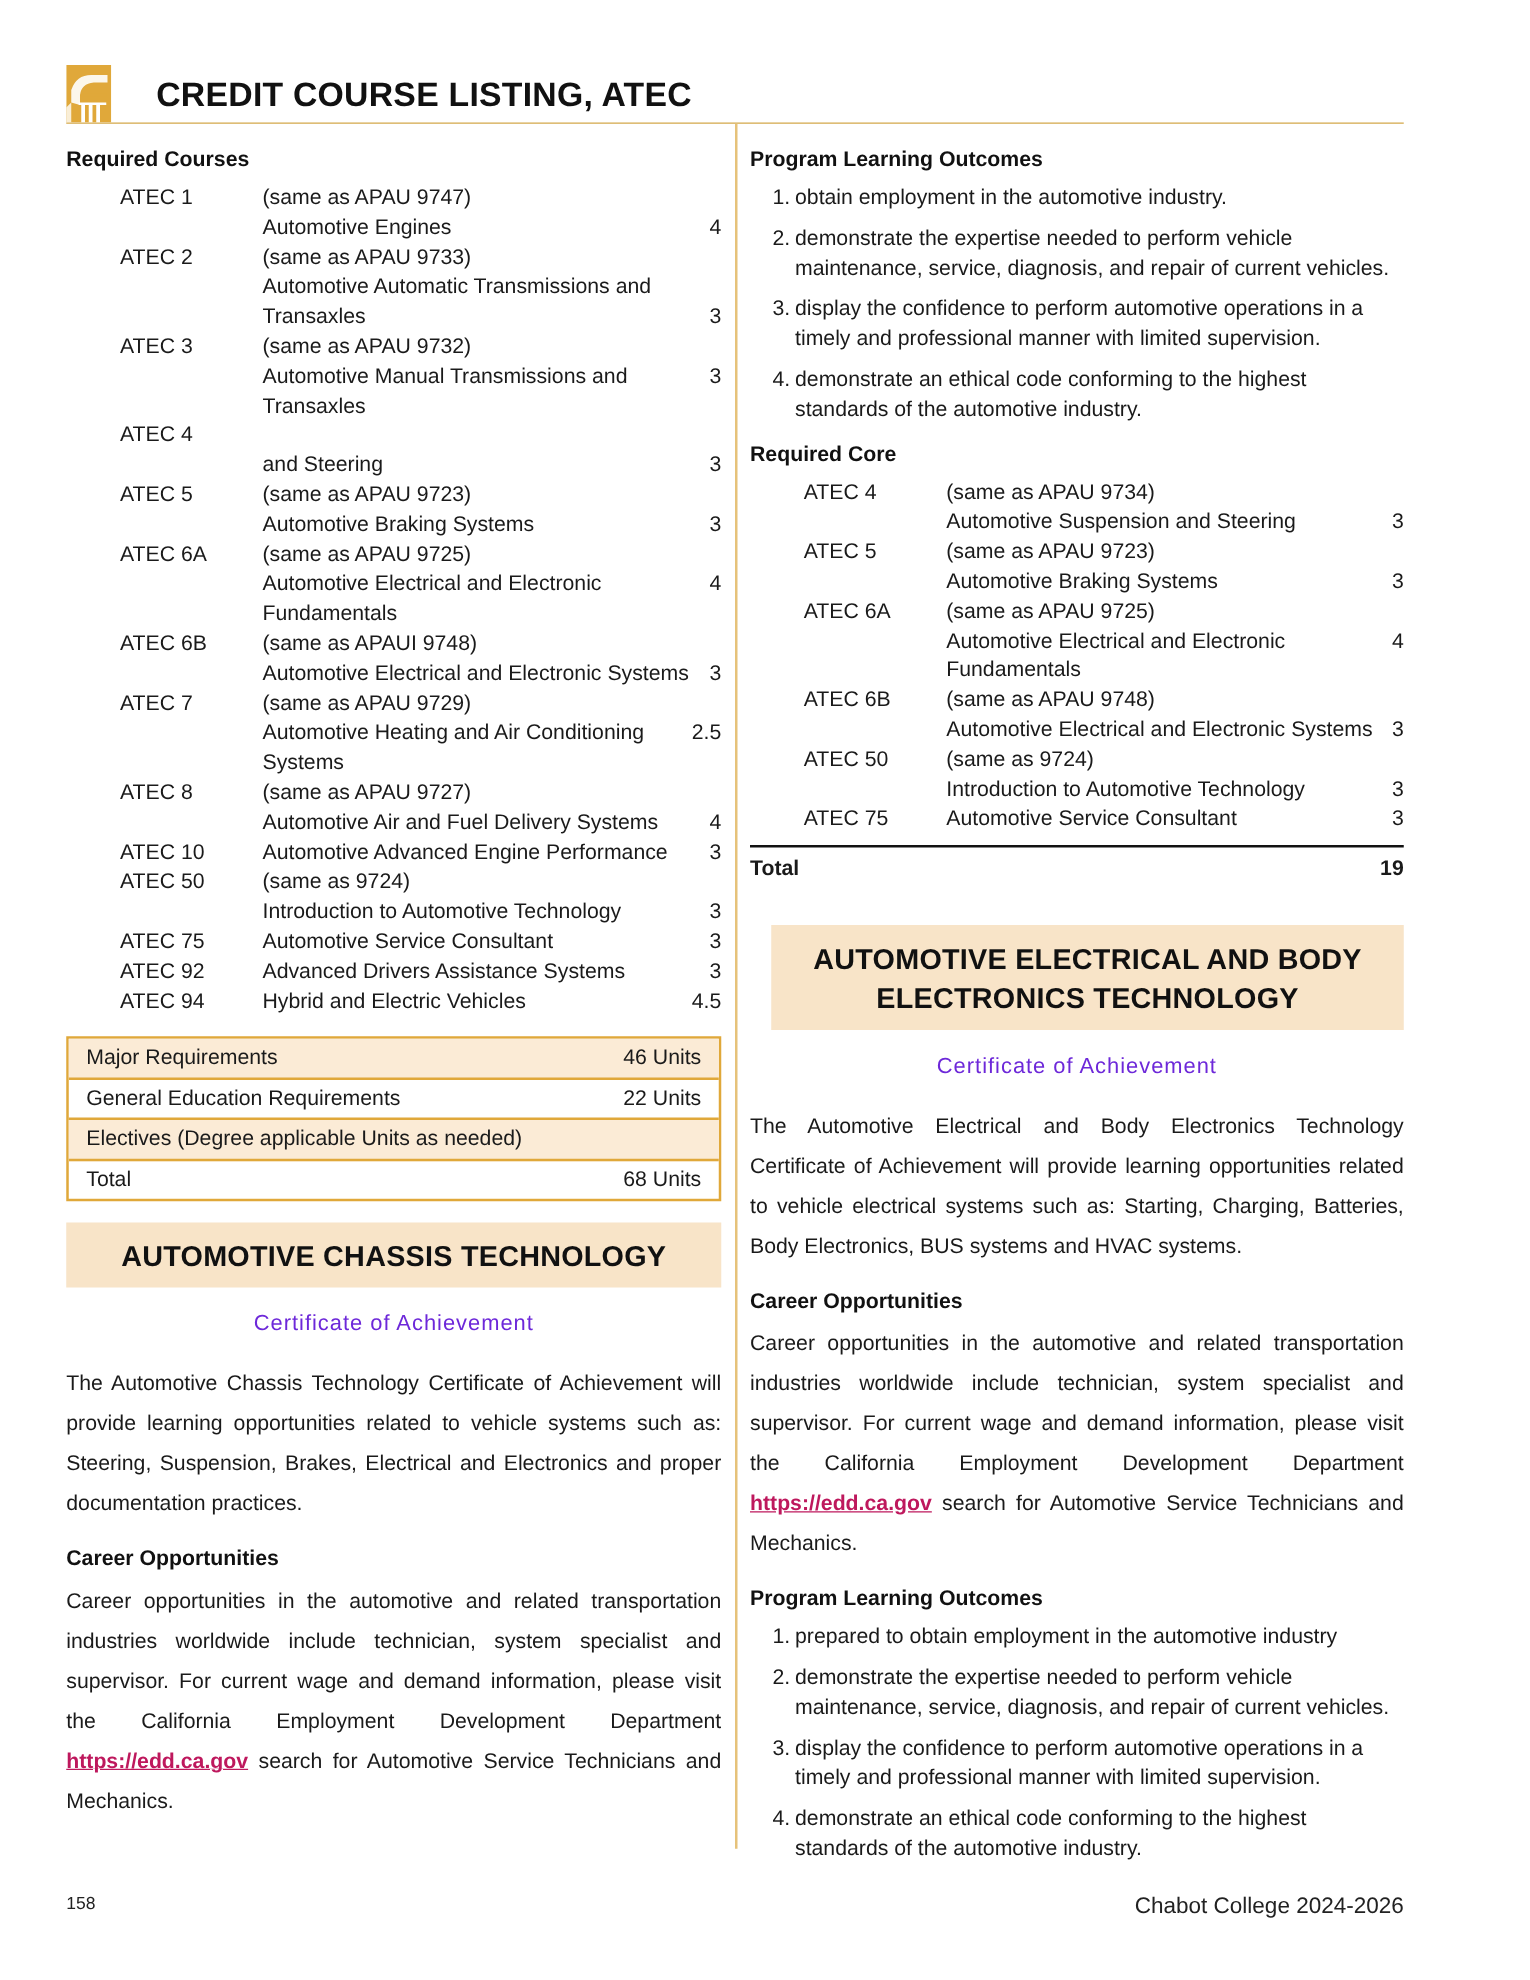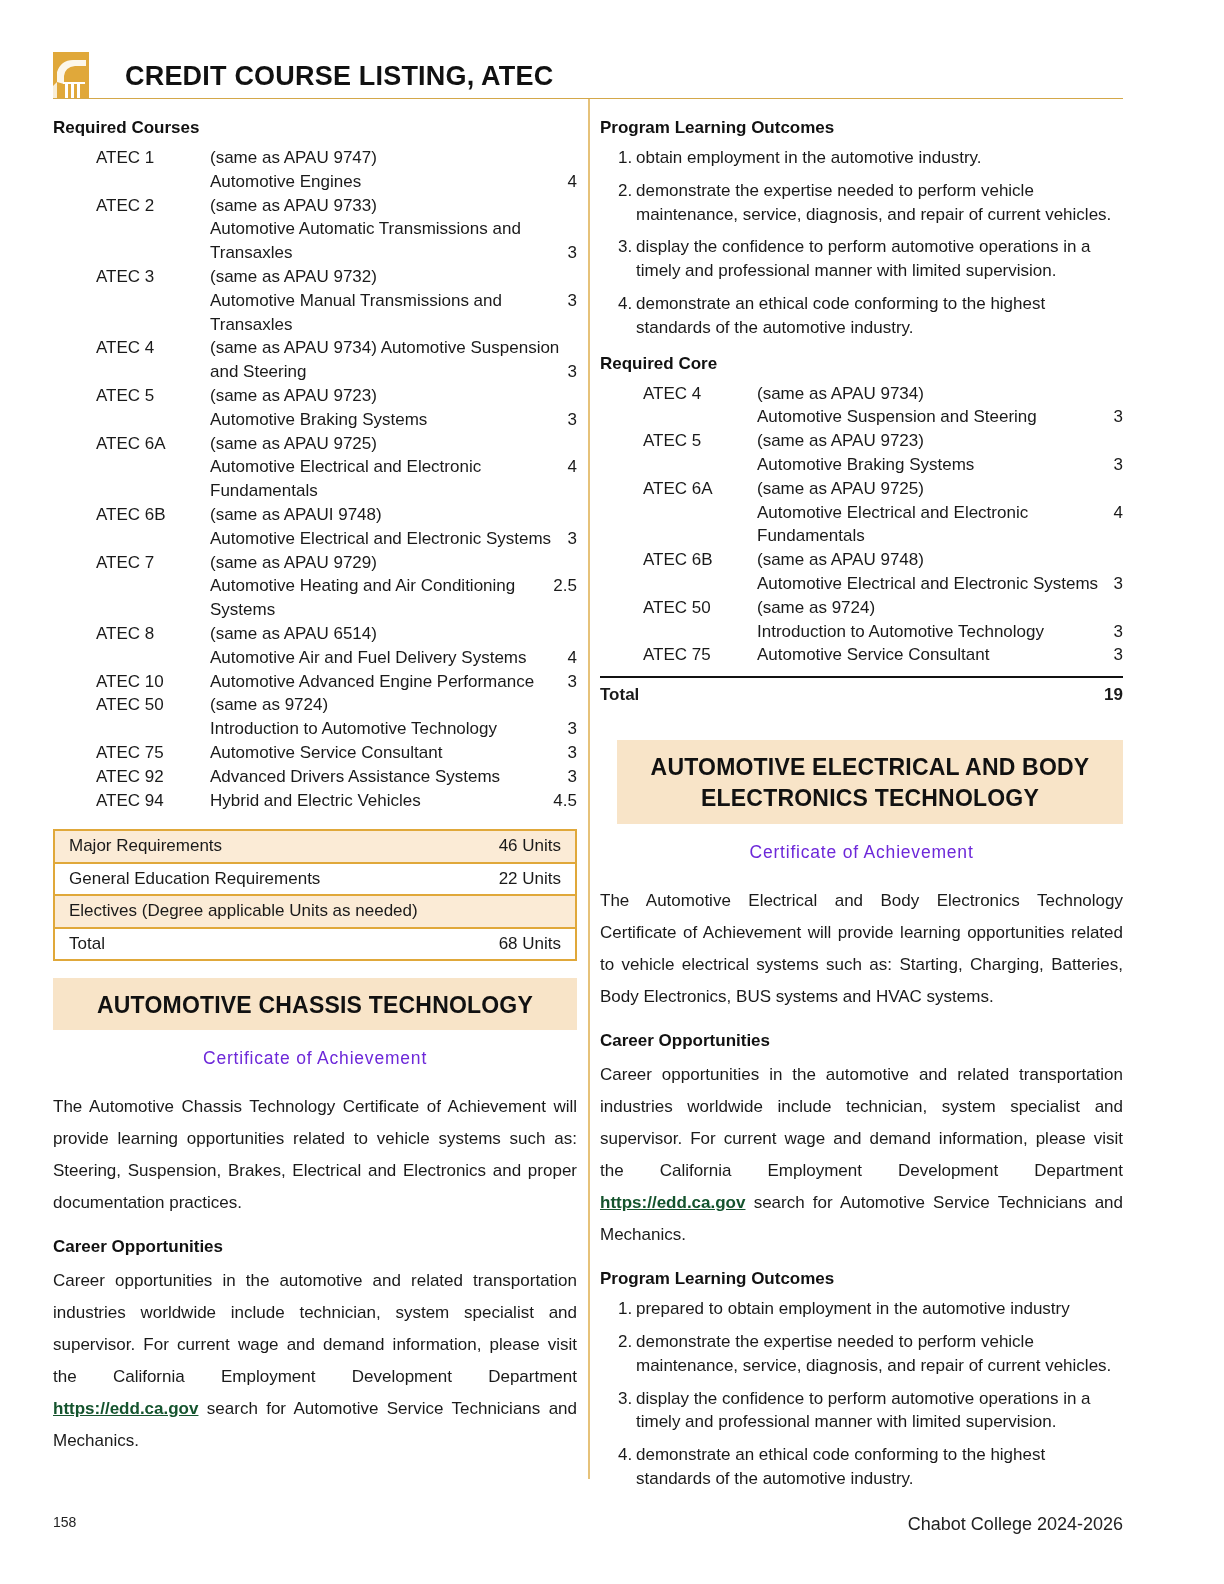--- a/index.html
+++ b/index.html
@@ -19,21 +19,21 @@
     .crow .units { flex: 0 0 auto; text-align: right; min-width: 10px; }
     .units-table { margin-top: 17px; border: 2px solid #e0a83a; font-size: 17px; }
     .units-table .urow { display: flex; justify-content: space-between; padding: 0 14px; height: 30.5px; line-height: 30.5px; border-bottom: 2px solid #e0a83a; }
     .units-table .urow:last-child { border-bottom: none; }
     .units-table .urow.shaded { background: #fbebd6; }
     .banner { background: #f8e4c8; text-align: center; font-weight: bold; font-size: 23px; color: #111; letter-spacing: 0.2px; }
     .banner-1 { margin-top: 17px; height: 52px; line-height: 55px; }
     .banner-2 { margin-top: 35px; padding: 12px 0 10px 0; line-height: 31px; margin-left: 17px; }
     .subtitle { text-align: center; font-size: 17.5px; letter-spacing: 0.8px; margin: 18px 0 22px 0; color: #6d28d9; }
     .para { font-size: 17px; line-height: 32px; text-align: justify; margin: 0; }
-    .para a { color: #14532d; font-weight: bold; text-decoration: underline; }
+    .para a { color: #be185d; font-weight: bold; text-decoration: underline; }
     .h-sub { font-weight: bold; font-size: 17px; margin: 18px 0 8px 0; color: #111; }
     .outcomes { list-style: none; padding: 0; margin: 0 0 0 18px; font-size: 17px; line-height: 23.8px; }
     .outcomes li { display: flex; margin-bottom: 9px; }
     .outcomes li .num { flex: 0 0 18px; }
     .outcomes li .txt { flex: 1 1 auto; }
     .total-row { display: flex; justify-content: space-between; font-weight: bold; font-size: 17px; border-top: 2px solid #111; margin-top: 9px; padding-top: 7px; }
     .footer-left { position: absolute; left: 53px; top: 1514px; font-size: 14px; color: #222; }
     .footer-right { position: absolute; right: 101px; top: 1514px; font-size: 18px; color: #222; }
   </style>
 </head>
@@ -88,21 +88,20 @@
         <span class="title">(same as APAU 9732)</span>
         <span class="units"></span>
       </div>
       <div class="crow">
         <span class="code"></span>
         <span class="title">Automotive Manual Transmissions and Transaxles</span>
         <span class="units">3</span>
       </div>
       <div class="crow">
         <span class="code">ATEC 4</span>
-        <span class="title">(same as APAU 9734) Automotive Suspension</span>
         <span class="units"></span>
       </div>
       <div class="crow">
         <span class="code"></span>
         <span class="title">and Steering</span>
         <span class="units">3</span>
       </div>
       <div class="crow">
         <span class="code">ATEC 5</span>
         <span class="title">(same as APAU 9723)</span>
@@ -138,21 +137,21 @@
         <span class="title">(same as APAU 9729)</span>
         <span class="units"></span>
       </div>
       <div class="crow">
         <span class="code"></span>
         <span class="title">Automotive Heating and Air Conditioning Systems</span>
         <span class="units">2.5</span>
       </div>
       <div class="crow">
         <span class="code">ATEC 8</span>
-        <span class="title">(same as APAU 6514)</span>
+        <span class="title">(same as APAU 9727)</span>
         <span class="units"></span>
       </div>
       <div class="crow">
         <span class="code"></span>
         <span class="title">Automotive Air and Fuel Delivery Systems</span>
         <span class="units">4</span>
       </div>
       <div class="crow">
         <span class="code">ATEC 10</span>
         <span class="title">Automotive Advanced Engine Performance</span>

